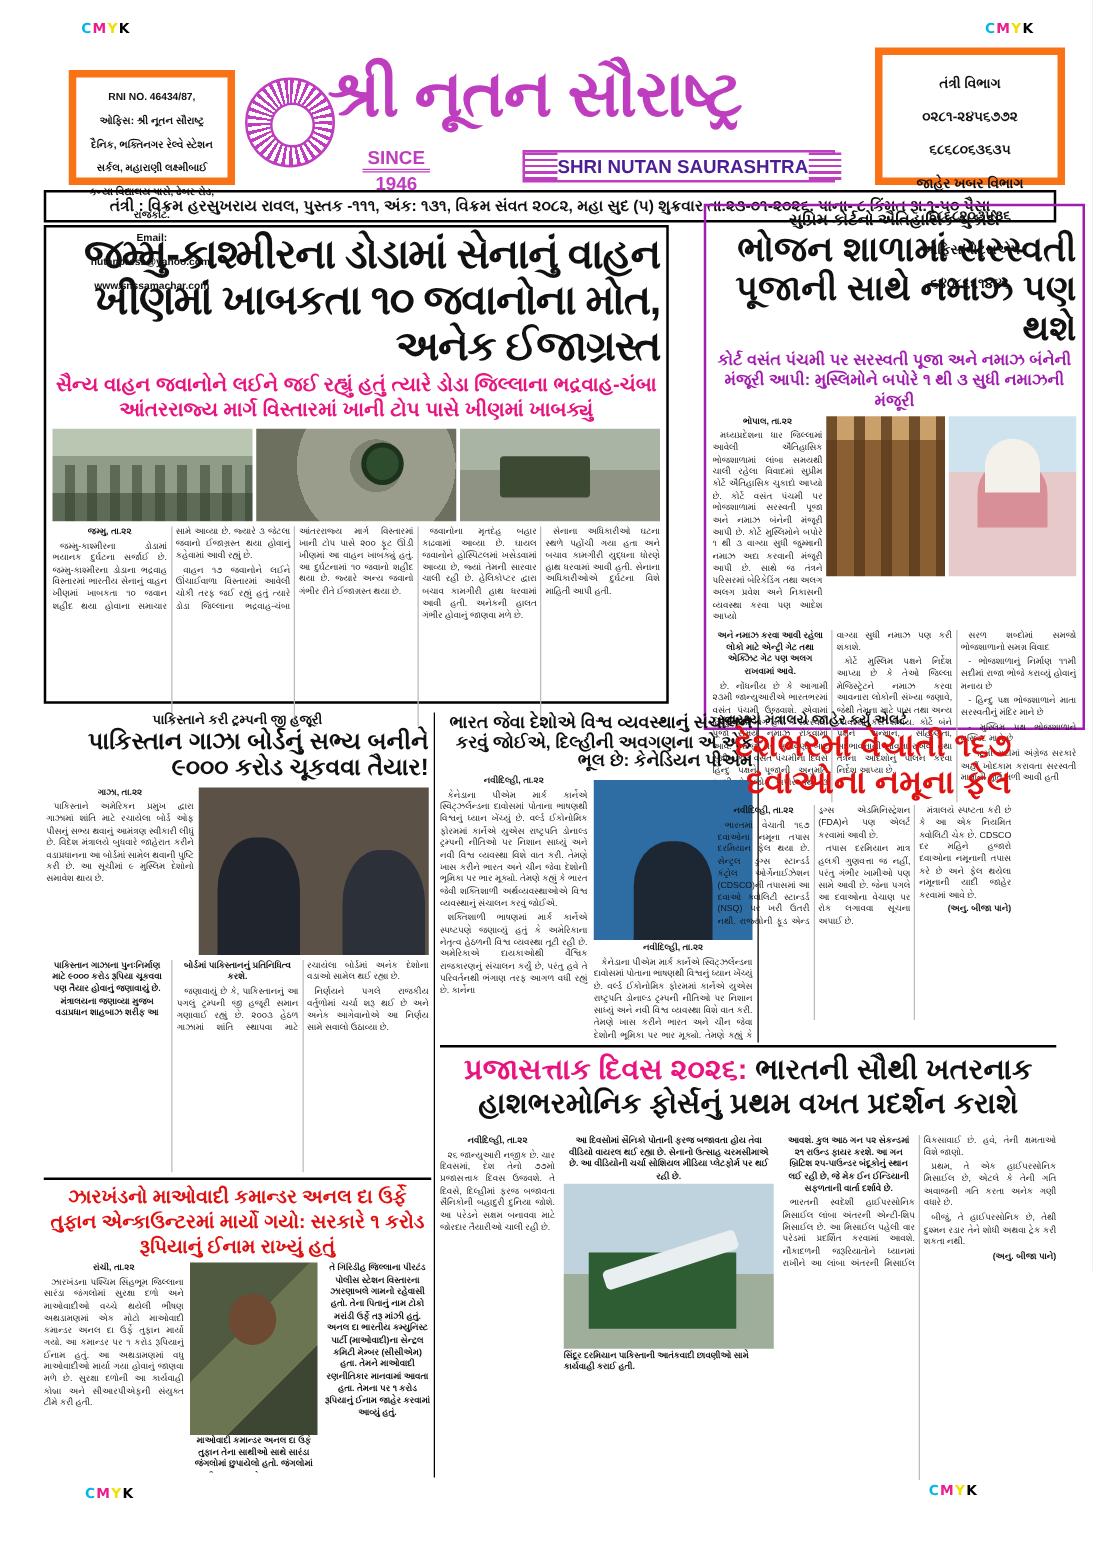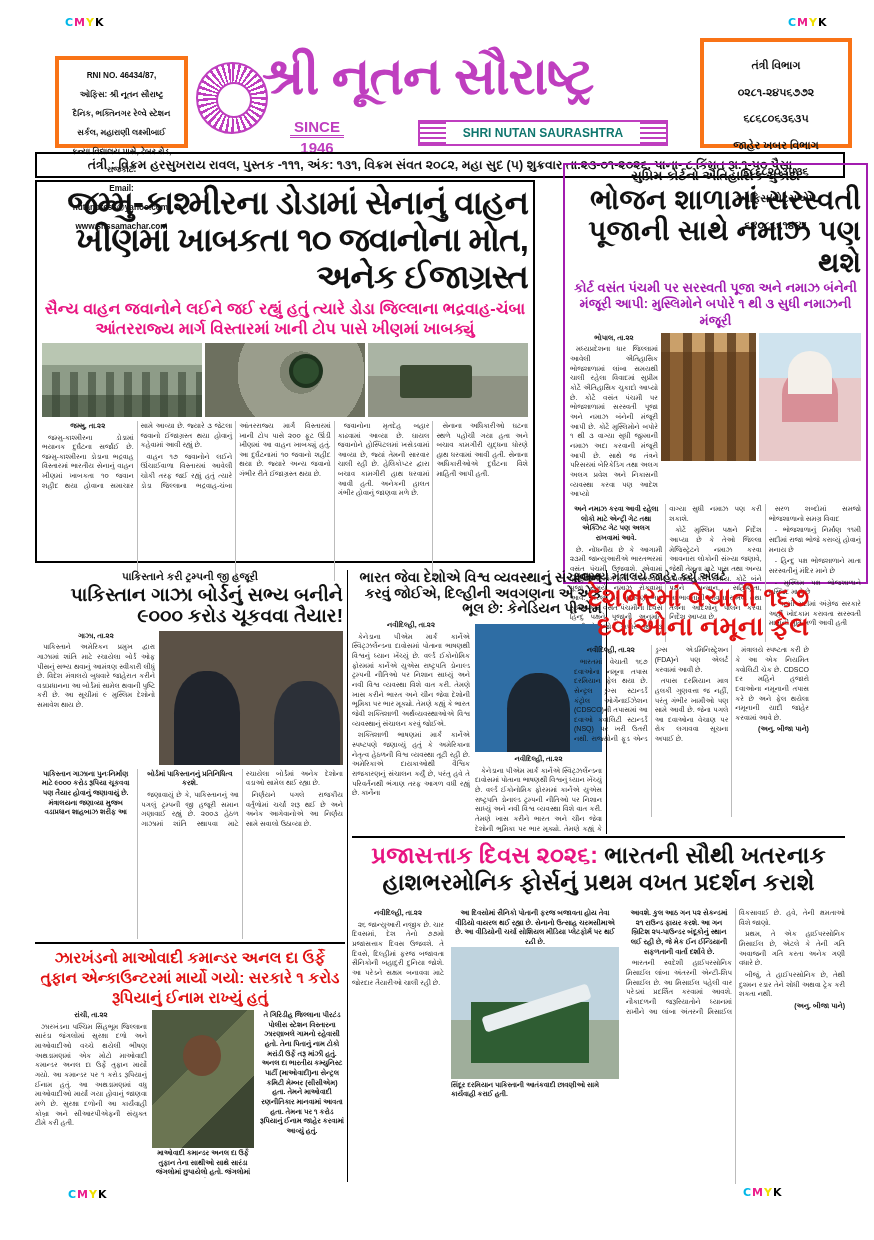--- a/index.html
+++ b/index.html
@@ -3,36 +3,36 @@
 <meta charset="utf-8">
 <style>
   html,body{margin:0;padding:0;background:#e8e8e8;}
   .sheet{position:relative;width:874px;height:1240px;background:#ffffff;margin:0 auto;overflow:hidden;
          font-family:"Liberation Sans","DejaVu Sans",sans-serif;color:#111;}
   .abs{position:absolute;box-sizing:border-box;}
   
   .cmyk{font-size:11px;font-weight:bold;letter-spacing:1px;font-family:"DejaVu Sans",sans-serif;}
   .cmyk .c{color:#00b7e8}.cmyk .m{color:#ec1e8c}.cmyk .y{color:#f0e000}.cmyk .k{color:#000}
   
-  .infobox{border:4px solid #f97316;text-align:center;font-weight:bold;}
+  .infobox{border:6px solid #f97316;text-align:center;font-weight:bold;}
   #office-box{left:55px;top:56px;width:133px;height:92px;font-size:8.2px;line-height:1.3;padding-top:3px;}
   #contact-box{left:700px;top:38px;width:152px;height:110px;font-size:11px;line-height:1.42;padding-top:5px;}
   #logo-sun{left:196px;top:62px;width:72px;height:72px;border-radius:50%;
             background:repeating-conic-gradient(#bf3ebf 0deg 5deg,#ffffff 5deg 11deg);
             border:2px solid #bf3ebf;}
   #logo-sun:after{content:"";position:absolute;left:18px;top:18px;width:32px;height:32px;border-radius:50%;
             background:#fff;border:2px solid #bf3ebf;}
   #paper-title{left:262px;top:46px;width:440px;height:72px;font-size:52px;font-weight:800;color:#bf3ebf;
             white-space:nowrap;letter-spacing:-1px;}
   #since-wrap{left:272px;top:118px;width:90px;text-align:center;color:#bf3ebf;font-weight:800;}
   #since-wrap .s1{font-size:15px;border-bottom:3px double #bf3ebf;display:inline-block;padding:0 4px;}
   #since-wrap .s2{font-size:15px;display:block;margin-top:1px;}
   #eng-strip{left:418px;top:120px;width:250px;height:26px;border:2px solid #bf3ebf;display:flex;align-items:center;}
   #eng-strip .stripes{flex:0 0 26px;height:100%;background:repeating-linear-gradient(#bf3ebf 0 2px,#fff 2px 5px);}
-  #eng-strip .etxt{flex:1;text-align:center;color:#0f766e;font-weight:800;font-size:12px;white-space:nowrap;}
+  #eng-strip .etxt{flex:1;text-align:center;color:#4c1d95;font-weight:800;font-size:15px;white-space:nowrap;}
   
   #dateline{left:35px;top:152px;width:810px;height:26px;border:2px solid #000;text-align:center;
             font-size:12.5px;font-weight:bold;padding-top:4px;white-space:nowrap;overflow:hidden;}
   
   .kicker{font-weight:bold;text-align:center;}
   .headline{font-weight:800;text-align:right;line-height:1.12;}
   .subhead{font-weight:bold;text-align:center;color:#e81480;line-height:1.25;}
   .body{font-size:7px;line-height:1.38;text-align:justify;overflow:hidden;}
   .body p{margin:0 0 2px 0;text-indent:6px;}
   .body p:first-child{text-align:center;font-weight:bold;text-indent:0;}

